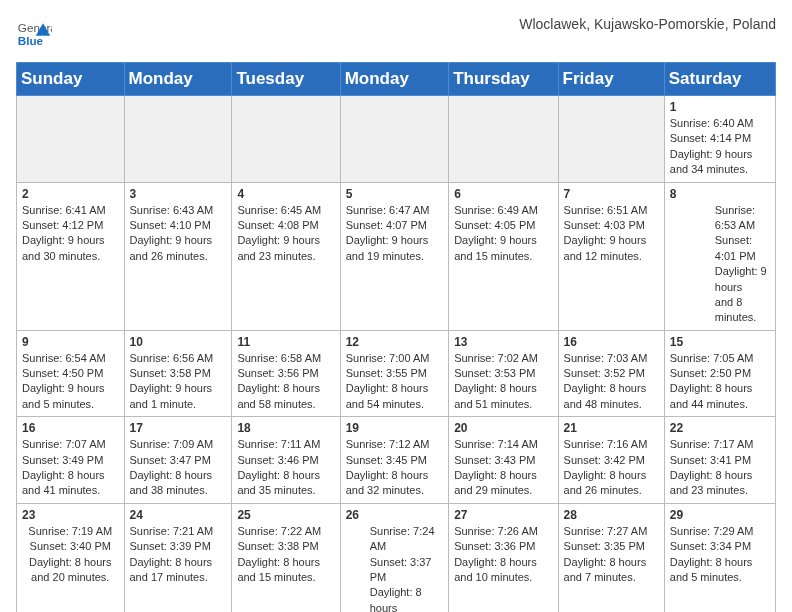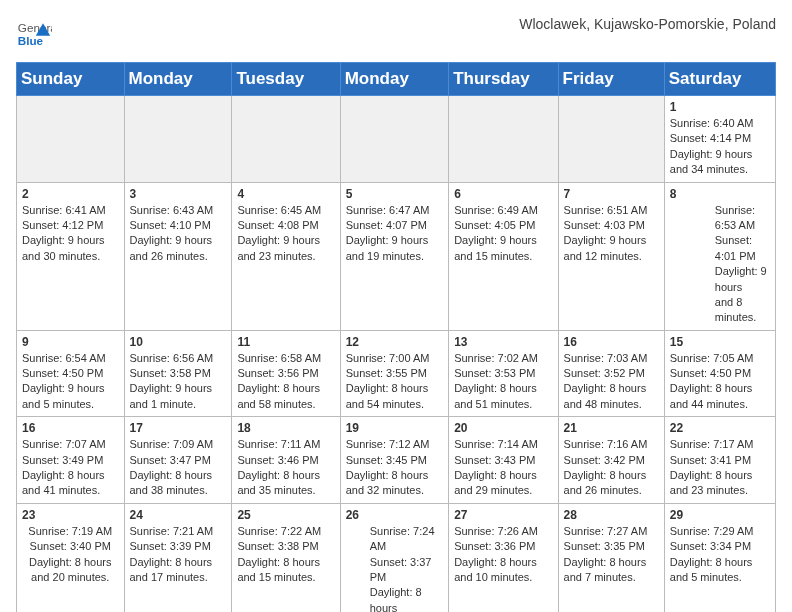--- a/index.html
+++ b/index.html
@@ -213,21 +213,21 @@
         <td>
           <span class="day-number">16</span>
           <div class="day-info" style="white-space: pre-line;">Sunrise: 7:03 AM
 Sunset: 3:52 PM
 Daylight: 8 hours
 and 48 minutes.</div>
         </td>
         <td>
           <span class="day-number">15</span>
           <div class="day-info" style="white-space: pre-line;">Sunrise: 7:05 AM
-Sunset: 4:50 PM
+Sunset: 2:50 PM
 Daylight: 8 hours
 and 44 minutes.</div>
         </td>
       </tr>
       <tr class="week">
         <td>
           <span class="day-number">16</span>
           <div class="day-info" style="white-space: pre-line;">Sunrise: 7:07 AM
 Sunset: 3:49 PM
 Daylight: 8 hours

